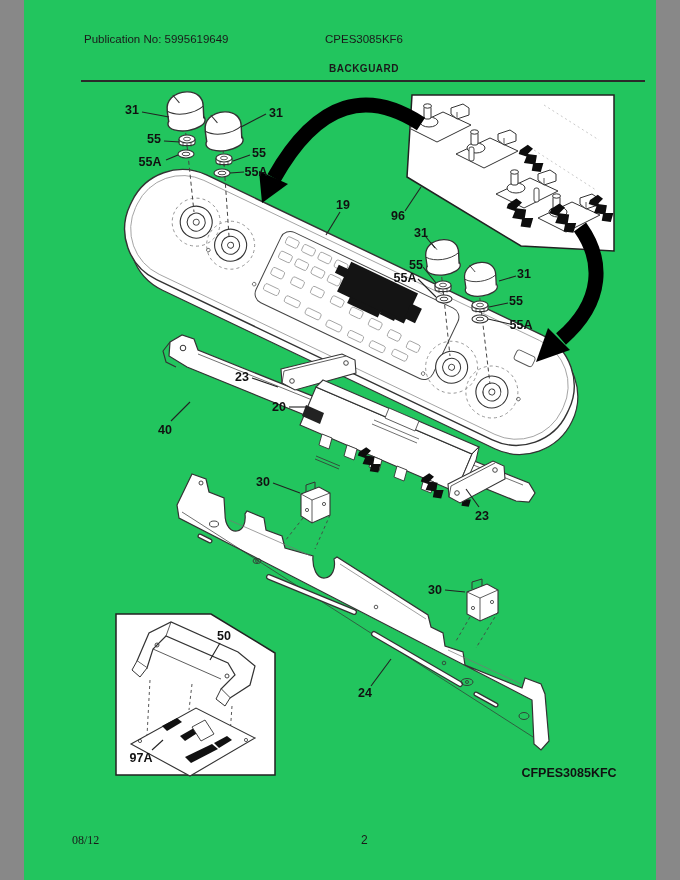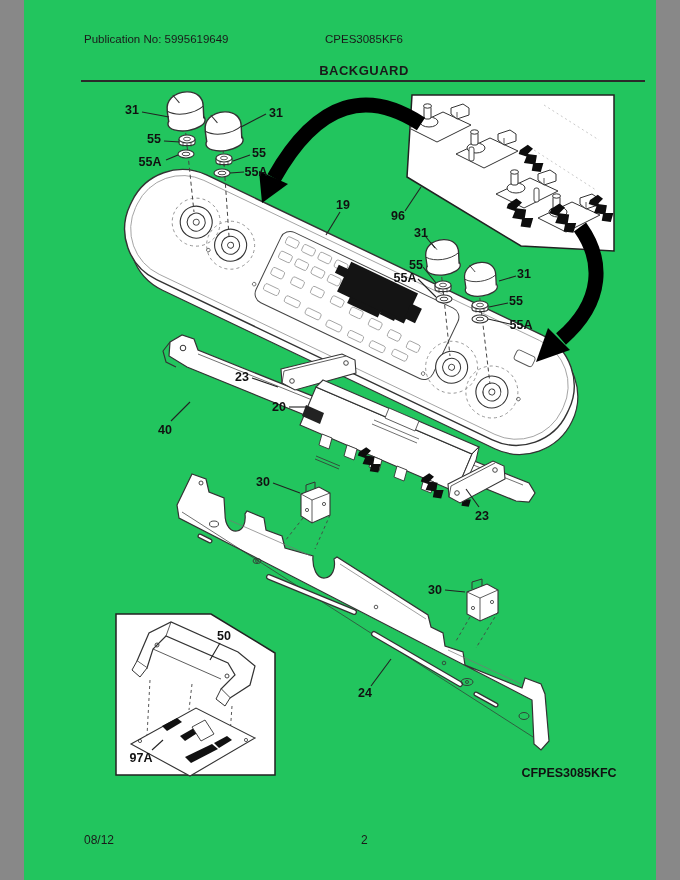--- a/index.html
+++ b/index.html
@@ -3,23 +3,23 @@
 <meta charset="utf-8">
 <style>
   html,body{margin:0;padding:0;background:#888;}
   .page{
     position:relative;width:632px;height:880px;background:#22c55e;
     font-family:"Liberation Sans", sans-serif;color:#1a1a1a;overflow:hidden;
     margin:0 auto;
   }
   .hdr-pub{position:absolute;left:60px;top:33px;font-size:11.5px;}
   .hdr-model{position:absolute;left:340px;top:33px;transform:translateX(-50%);font-size:11.5px;text-align:right;}
-  .hdr-title{position:absolute;left:340px;top:63px;transform:translateX(-50%);font-size:13px;font-weight:bold;letter-spacing:.5px;}
+  .hdr-title{position:absolute;left:340px;top:63px;transform:translateX(-50%);font-size:10px;font-weight:bold;letter-spacing:.5px;}
   .hdr-rule{position:absolute;left:57px;top:80px;width:564px;height:1.5px;background:#2a2a2a;}
-  .ftr-date{position:absolute;left:60px;top:833px;font-size:12px;}
+  .ftr-date{position:absolute;left:48px;top:833px;font-size:12px;font-family:Liberation Serif, serif;}
   .ftr-page{position:absolute;left:337px;top:833px;font-size:12px;}
   svg.diagram{position:absolute;left:0;top:0;}
   svg text{font-family:"Liberation Sans", sans-serif;}
   .callout text{font-size:12.5px;font-weight:bold;fill:#111;}
   .callout line{stroke:#222;stroke-width:1.1;}
   .variant-code{font-size:12.5px;font-weight:bold;fill:#111;}
 </style>
 </head>
 <body>
 

